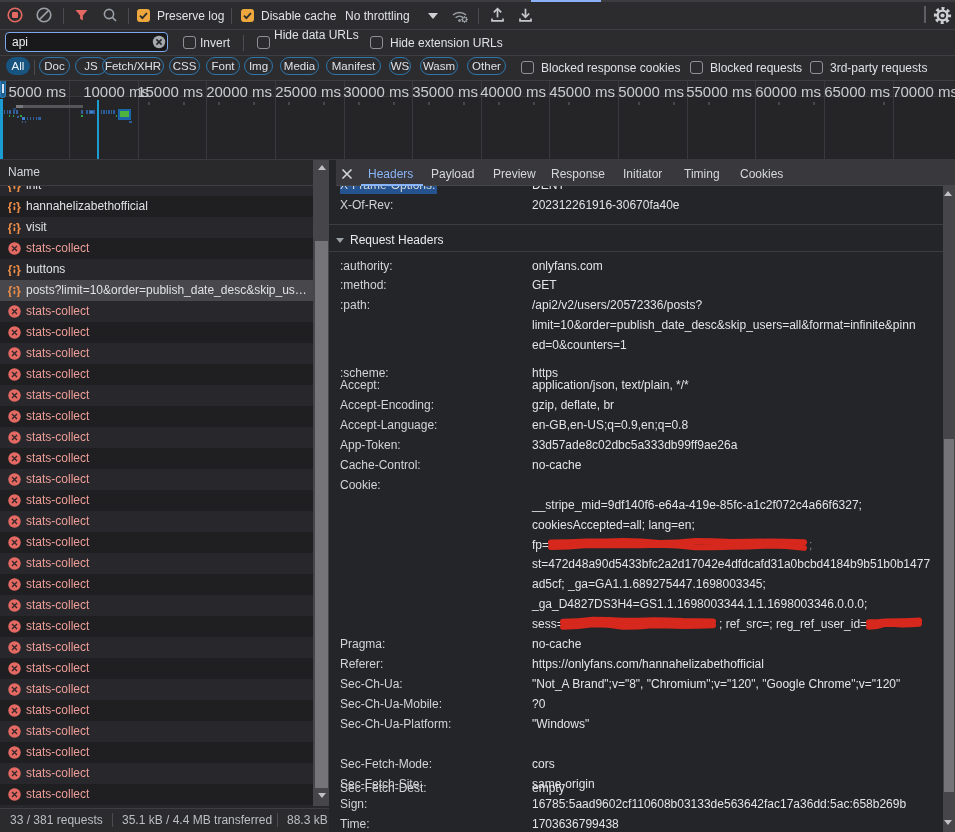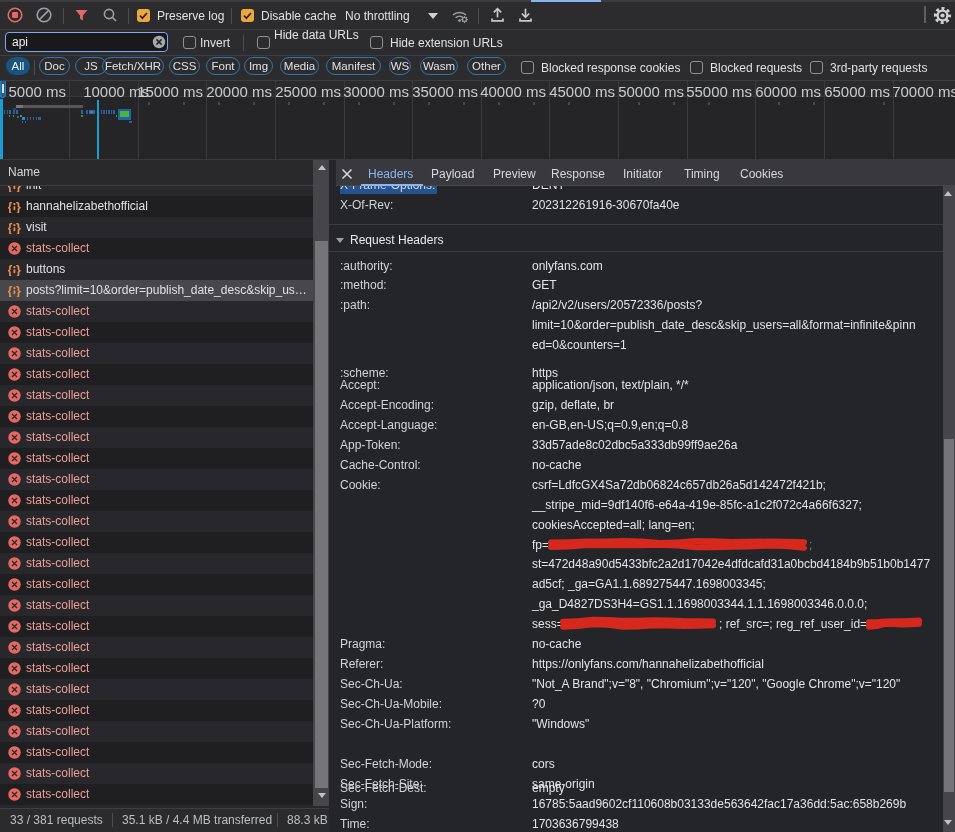--- a/index.html
+++ b/index.html
@@ -552,21 +552,20 @@
 <div class="dline" style="top:248.9px;">
       <span class="dname">App-Token:</span>
       <span class="dval">33d57ade8c02dbc5a333db99ff9ae26a</span>
     </div>
 <div class="dline" style="top:268.8px;">
       <span class="dname">Cache-Control:</span>
       <span class="dval">no-cache</span>
     </div>
 <div class="dline" style="top:288.7px;">
       <span class="dname">Cookie:</span>
-      <span class="dval">csrf=LdfcGX4Sa72db06824c657db26a5d142472f421b;</span>
     </div>
 <div class="dline" style="top:308.7px;">
       <span class="dval">__stripe_mid=9df140f6-e64a-419e-85fc-a1c2f072c4a66f6327;</span>
     </div>
 <div class="dline" style="top:328.6px;">
       <span class="dval">cookiesAccepted=all; lang=en;</span>
     </div>
 <div class="dline" style="top:348.5px;">
       <span class="dval">fp=</span>
       <svg class="redact" style="left:219px;top:2px;" width="259" height="15" viewBox="0 0 259 15">

